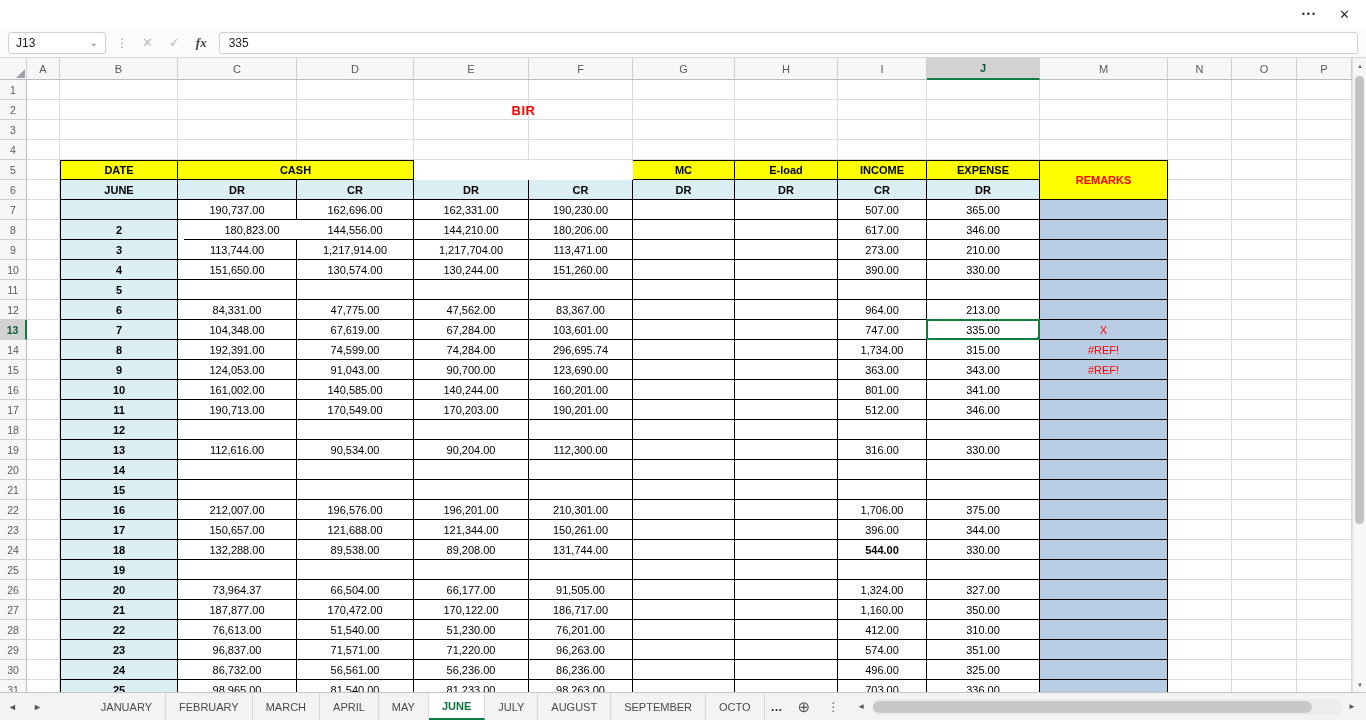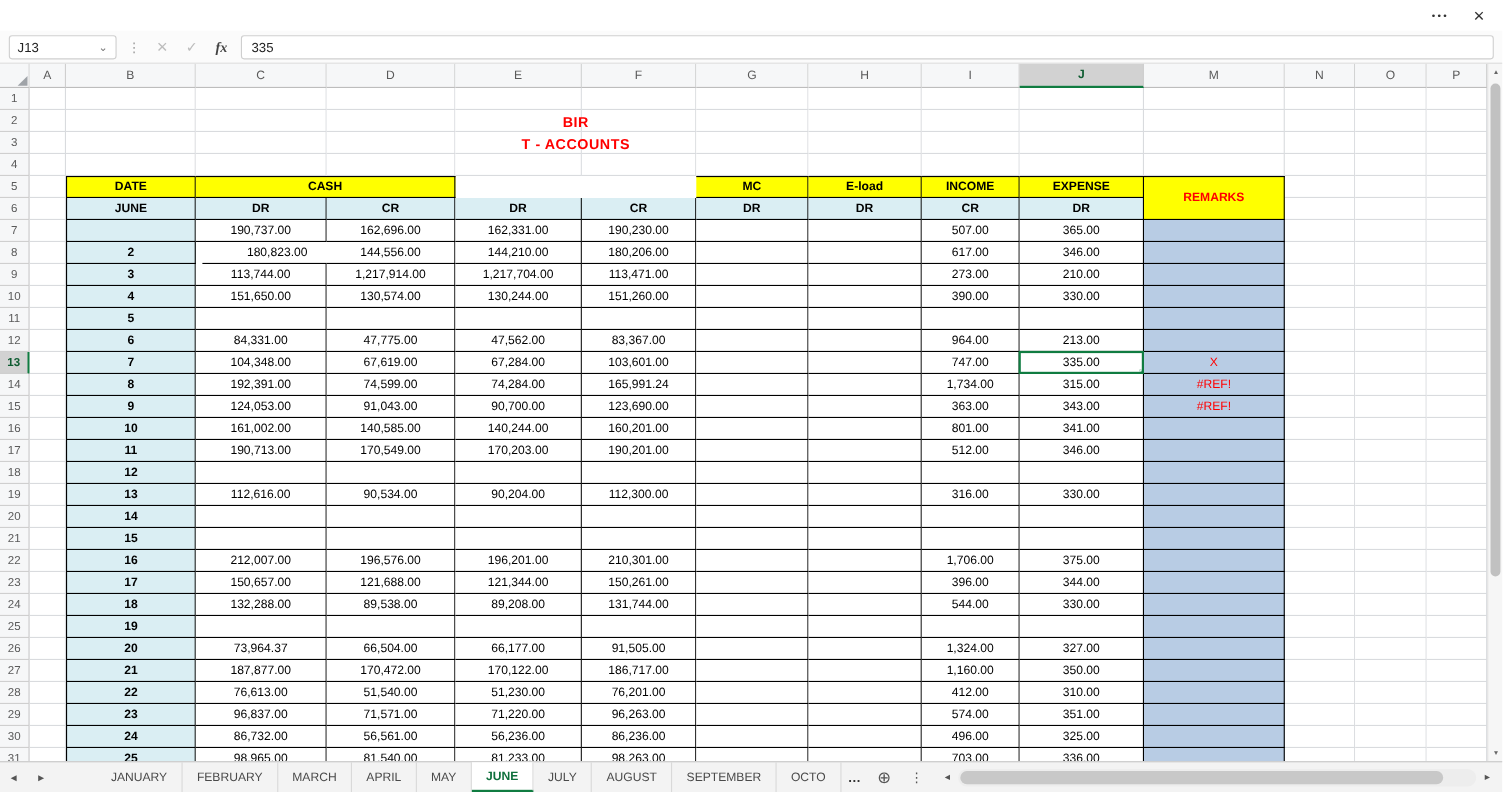--- a/index.html
+++ b/index.html
@@ -399,21 +399,21 @@
       <div class="cl tcell c-num" style="left: 529px; top: 262px; width: 104px; height: 20px;">103,601.00</div>
       <div class="cl tcell c-num" style="left: 633px; top: 262px; width: 102px; height: 20px;"></div>
       <div class="cl tcell c-num" style="left: 735px; top: 262px; width: 103px; height: 20px;"></div>
       <div class="cl tcell c-num" style="left: 838px; top: 262px; width: 89px; height: 20px;">747.00</div>
       <div class="cl tcell c-num" style="left: 927px; top: 262px; width: 113px; height: 20px;">335.00</div>
       <div class="cl tcell c-rem" style="left: 1040px; top: 262px; width: 128px; height: 20px;">X</div>
       <div class="cl tcell c-date lft" style="left: 60px; top: 282px; width: 118px; height: 20px;">8</div>
       <div class="cl tcell c-num" style="left: 178px; top: 282px; width: 119px; height: 20px;">192,391.00</div>
       <div class="cl tcell c-num" style="left: 297px; top: 282px; width: 117px; height: 20px;">74,599.00</div>
       <div class="cl tcell c-num" style="left: 414px; top: 282px; width: 115px; height: 20px;">74,284.00</div>
-      <div class="cl tcell c-num" style="left: 529px; top: 282px; width: 104px; height: 20px;">165,991.24</div>
+      <div class="cl tcell c-num" style="left: 529px; top: 282px; width: 104px; height: 20px;">296,695.74</div>
       <div class="cl tcell c-num" style="left: 633px; top: 282px; width: 102px; height: 20px;"></div>
       <div class="cl tcell c-num" style="left: 735px; top: 282px; width: 103px; height: 20px;"></div>
       <div class="cl tcell c-num" style="left: 838px; top: 282px; width: 89px; height: 20px;">1,734.00</div>
       <div class="cl tcell c-num" style="left: 927px; top: 282px; width: 113px; height: 20px;">315.00</div>
       <div class="cl tcell c-rem" style="left: 1040px; top: 282px; width: 128px; height: 20px;">#REF!</div>
       <div class="cl tcell c-date lft" style="left: 60px; top: 302px; width: 118px; height: 20px;">9</div>
       <div class="cl tcell c-num" style="left: 178px; top: 302px; width: 119px; height: 20px;">124,053.00</div>
       <div class="cl tcell c-num" style="left: 297px; top: 302px; width: 117px; height: 20px;">91,043.00</div>
       <div class="cl tcell c-num" style="left: 414px; top: 302px; width: 115px; height: 20px;">90,700.00</div>
       <div class="cl tcell c-num" style="left: 529px; top: 302px; width: 104px; height: 20px;">123,690.00</div>
@@ -502,21 +502,21 @@
       <div class="cl tcell c-num" style="left: 838px; top: 462px; width: 89px; height: 20px;">396.00</div>
       <div class="cl tcell c-num" style="left: 927px; top: 462px; width: 113px; height: 20px;">344.00</div>
       <div class="cl tcell c-rem" style="left: 1040px; top: 462px; width: 128px; height: 20px;"></div>
       <div class="cl tcell c-date lft" style="left: 60px; top: 482px; width: 118px; height: 20px;">18</div>
       <div class="cl tcell c-num" style="left: 178px; top: 482px; width: 119px; height: 20px;">132,288.00</div>
       <div class="cl tcell c-num" style="left: 297px; top: 482px; width: 117px; height: 20px;">89,538.00</div>
       <div class="cl tcell c-num" style="left: 414px; top: 482px; width: 115px; height: 20px;">89,208.00</div>
       <div class="cl tcell c-num" style="left: 529px; top: 482px; width: 104px; height: 20px;">131,744.00</div>
       <div class="cl tcell c-num" style="left: 633px; top: 482px; width: 102px; height: 20px;"></div>
       <div class="cl tcell c-num" style="left: 735px; top: 482px; width: 103px; height: 20px;"></div>
-      <div class="cl tcell c-num" style="left: 838px; top: 482px; width: 89px; height: 20px;">544.00</div>
+      <div class="cl tcell c-num" style="left: 838px; top: 482px; width: 89px; height: 20px; font-weight: bold;">544.00</div>
       <div class="cl tcell c-num" style="left: 927px; top: 482px; width: 113px; height: 20px;">330.00</div>
       <div class="cl tcell c-rem" style="left: 1040px; top: 482px; width: 128px; height: 20px;"></div>
       <div class="cl tcell c-date lft" style="left: 60px; top: 502px; width: 118px; height: 20px;">19</div>
       <div class="cl tcell c-num" style="left: 178px; top: 502px; width: 119px; height: 20px;"></div>
       <div class="cl tcell c-num" style="left: 297px; top: 502px; width: 117px; height: 20px;"></div>
       <div class="cl tcell c-num" style="left: 414px; top: 502px; width: 115px; height: 20px;"></div>
       <div class="cl tcell c-num" style="left: 529px; top: 502px; width: 104px; height: 20px;"></div>
       <div class="cl tcell c-num" style="left: 633px; top: 502px; width: 102px; height: 20px;"></div>
       <div class="cl tcell c-num" style="left: 735px; top: 502px; width: 103px; height: 20px;"></div>
       <div class="cl tcell c-num" style="left: 838px; top: 502px; width: 89px; height: 20px;"></div>
@@ -576,21 +576,20 @@
       <div class="cl tcell c-num" style="left: 178px; top: 622px; width: 119px; height: 20px;">98,965.00</div>
       <div class="cl tcell c-num" style="left: 297px; top: 622px; width: 117px; height: 20px;">81,540.00</div>
       <div class="cl tcell c-num" style="left: 414px; top: 622px; width: 115px; height: 20px;">81,233.00</div>
       <div class="cl tcell c-num" style="left: 529px; top: 622px; width: 104px; height: 20px;">98,263.00</div>
       <div class="cl tcell c-num" style="left: 633px; top: 622px; width: 102px; height: 20px;"></div>
       <div class="cl tcell c-num" style="left: 735px; top: 622px; width: 103px; height: 20px;"></div>
       <div class="cl tcell c-num" style="left: 838px; top: 622px; width: 89px; height: 20px;">703.00</div>
       <div class="cl tcell c-num" style="left: 927px; top: 622px; width: 113px; height: 20px;">336.00</div>
       <div class="cl tcell c-rem" style="left: 1040px; top: 622px; width: 128px; height: 20px;"></div>
       <div class="cl title-red" style="left: 414px; top: 42px; width: 219px; height: 20px;">BIR</div>
-      <div class="cl title-red" style="left: 414px; top: 62px; width: 219px; height: 20px;">T - ACCOUNTS</div>
       <div class="cl sel-outline" style="left: 926px; top: 261px; width: 114px; height: 21px;">
         <div class="fill-handle"></div>
       </div>
     </div>
 
   <div id="vscroll">
     <div class="vs-arrow up">▲</div>
     <div class="vs-thumb"></div>
     <div class="vs-arrow down">▼</div>
   </div>

